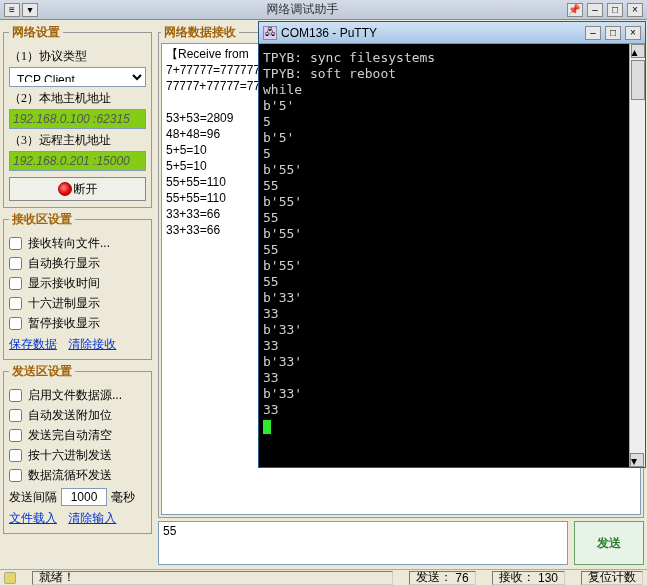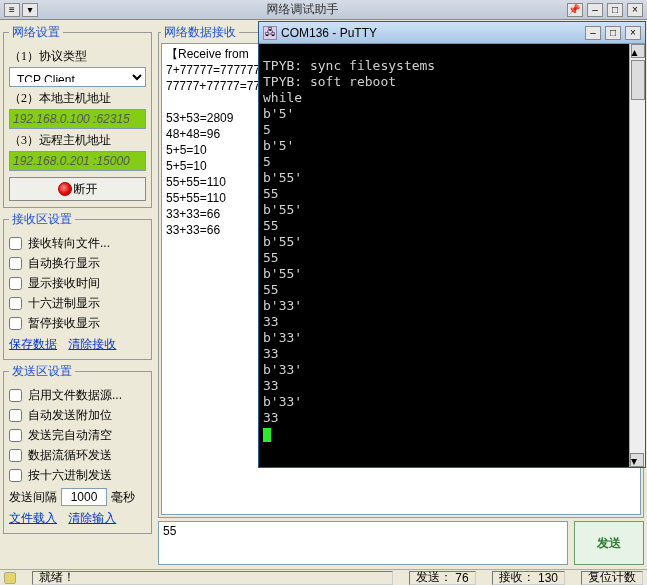--- a/index.html
+++ b/index.html
@@ -8,21 +8,21 @@
 .main-titlebar { height: 20px; background: linear-gradient(#d6dce6,#bfc9d8); border-bottom: 1px solid #888; display: flex; align-items: center; padding: 0 4px; gap: 4px; }
 .main-titlebar .title { flex: 1; text-align: center; color: #333; }
 .tb-btn { width: 16px; height: 14px; border: 1px solid #888; background: #e8e8e8; display: inline-flex; align-items: center; justify-content: center; font-size: 10px; cursor: default; }
 .tb-icons { display: flex; gap: 2px; }
 
 .main-body { display: flex; height: 549px; background: #ece9d8; }
 .left-panel { width: 155px; padding: 4px 3px; display: flex; flex-direction: column; gap: 3px; }
 .right-panel { flex: 1; padding: 4px 3px; display: flex; flex-direction: column; position: relative; }
 
 fieldset { border: 1px solid #999; padding: 4px 5px 6px; background: #ece9d8; }
-legend { padding: 0 3px; color: #1d4ed8; }
+legend { padding: 0 3px; color: #a16207; font-weight: bold; }
 .label { color: #000; margin: 3px 0 2px; font-family: Liberation Serif, serif; }
 select, input[type=text].field { width: 100%; border: 1px solid #7f9db9; background: #fff; height: 20px; padding: 4px 3px; }
 input[type=text].readonly { background: #84cc16; color: #555; font-style: italic; }
 .disconnect { width: 100%; height: 24px; margin-top: 6px; border: 1px solid #888; background: #f0f0ea; display: flex; align-items: center; justify-content: center; gap: 2px; }
 .red-dot { width: 14px; height: 14px; border-radius: 50%; background: radial-gradient(circle at 40% 40%, #ff8a8a, #d00 60%); border: 1px solid #a00; }
 
 .chk-row { display: flex; align-items: center; gap: 6px; margin: 3px 0; }
 .chk-row input { width: 13px; height: 13px; }
 .links { margin-top: 4px; }
 .links a { color: #0033cc; text-decoration: underline; margin-right: 8px; cursor: default; }
@@ -38,21 +38,21 @@
 .statusbar { height: 16px; background: #ece9d8; border-top: 1px solid #aaa; display: flex; align-items: center; padding: 0 4px; gap: 16px; }
 .statusbar .cell { border: 1px inset #ccc; padding: 0 6px; height: 14px; display: flex; align-items: center; }
 .statusbar .grow { flex: 1; }
 .sb-icon { width: 12px; height: 12px; background: #e6d66a; border: 1px solid #aa9; border-radius: 2px; }
 
 
 .putty { position: absolute; left: 258px; top: 21px; width: 388px; height: 447px; border: 1px solid #2a5a8a; background: #000; display: flex; flex-direction: column; }
 .putty-titlebar { height: 22px; background: linear-gradient(#cfe3f6,#a9c6e6); display: flex; align-items: center; padding: 0 4px; gap: 4px; color: #000; border-bottom: 1px solid #6a8; }
 .putty-titlebar .picon { width: 14px; height: 14px; background: #dce; border: 1px solid #88a; display: flex; align-items: center; justify-content: center; font-size: 9px; }
 .putty-titlebar .ptitle { flex: 1; }
-.putty-term { flex: 1; background: #000; color: #cfcfcf; font-family: Consolas, monospace; font-size: 13px; line-height: 16px; padding: 14px 4px; white-space: pre; overflow: hidden; position: relative; }
+.putty-term { flex: 1; background: #000; color: #cfcfcf; font-family: Consolas, monospace; font-size: 13px; line-height: 16px; padding: 6px 4px; white-space: pre; overflow: hidden; position: relative; }
 .putty-cursor { display: inline-block; width: 8px; height: 14px; background: #2eea2e; vertical-align: bottom; }
 .putty-sb { position: absolute; right: 0; top: 22px; bottom: 0; width: 16px; background: #eee; border-left: 1px solid #aaa; }
 .putty-sb .arrow, .putty-sb .thumb { border: 1px solid #888; background: #ddd; width: 14px; margin: 0 auto; }
 .putty-sb .arrow { height: 14px; }
 .putty-sb .thumb { height: 40px; margin-top: 2px; }
 </style>
 </head>
 <body>
 
 <div class="main-titlebar">
@@ -124,25 +124,25 @@
           <div class="chk-row">
             <input type="checkbox" style="">
             <span>自动发送附加位</span>
           </div>
           <div class="chk-row">
             <input type="checkbox" style="">
             <span>发送完自动清空</span>
           </div>
           <div class="chk-row">
             <input type="checkbox" style="">
+            <span>按十六进制发送</span>
+          </div>
+          <div class="chk-row">
+            <input type="checkbox" style="">
             <span>数据流循环发送</span>
-          </div>
-          <div class="chk-row">
-            <input type="checkbox" style="">
-            <span>按十六进制发送</span>
           </div>
         </div>
       <div class="interval-row">
         <span>发送间隔</span>
         <input type="text" value="1000" style="">
         <span>毫秒</span>
       </div>
       <div class="links">
         <a>文件载入</a>
         <a>清除输入</a>

